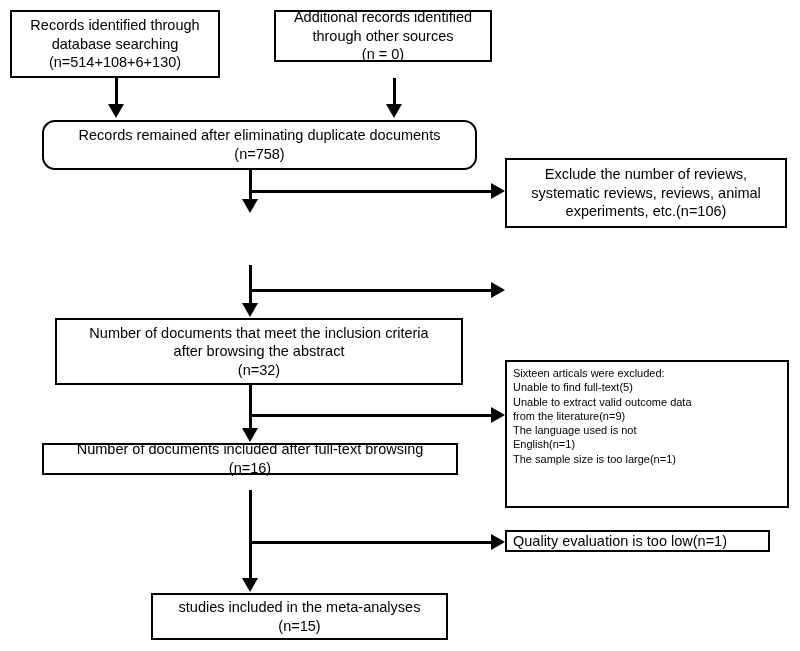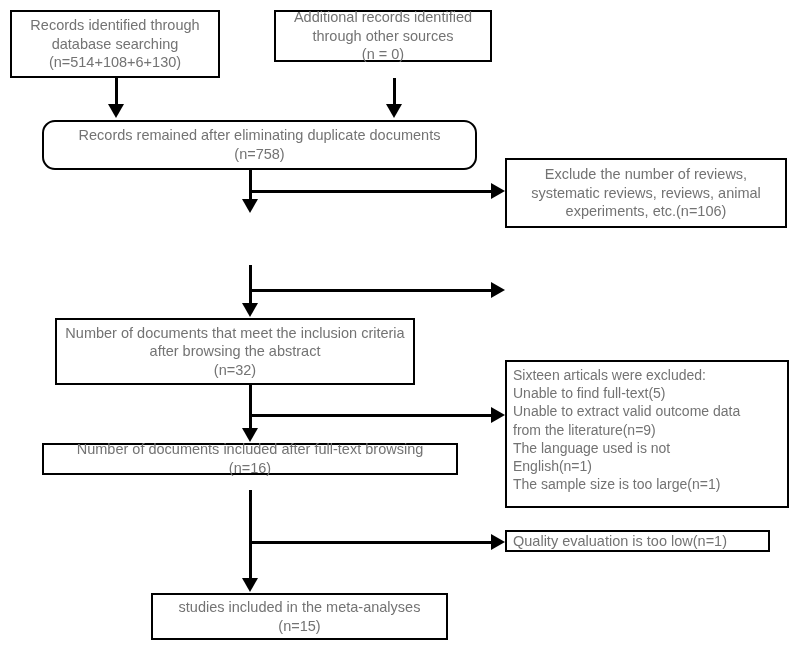--- a/index.html
+++ b/index.html
@@ -14,21 +14,21 @@
     height: 651px;
     background: #ffffff;
     font-family: "Liberation Sans", sans-serif;
     overflow: hidden;
   }
   .node {
     position: absolute;
     box-sizing: border-box;
     border: 2px solid #000000;
     background: #ffffff;
-    color: #737373;
+    color: #000000;
     display: flex;
     flex-direction: column;
     align-items: center;
     justify-content: center;
     text-align: center;
     font-size: 14.5px;
     line-height: 1.28;
     padding: 2px 5px;
     white-space: pre-line;
     z-index: 3;
@@ -95,27 +95,27 @@
 (n=758)</span>
   </div>
 
   <div class="node" style="left:505px; top:158px; width:282px; height:70px;">
     <span>Exclude the number of reviews,
 systematic reviews, reviews, animal
 experiments, etc.(n=106)</span>
   </div>
 
 
-  <div class="node" style="left:55px; top:318px; width:360px; height:67px;">
+  <div class="node" style="left:55px; top:318px; width:408px; height:67px;">
     <span>Number of documents that meet the inclusion criteria
 after browsing the abstract
 (n=32)</span>
   </div>
 
-  <div class="node left-align" style="left:505px; top:360px; width:284px; height:148px; font-size:14px;">
+  <div class="node left-align" style="left:505px; top:360px; width:284px; height:148px; font-size:11px;">
     <span>Sixteen articals were excluded:
 Unable to find full-text(5)
 Unable to extract valid outcome data
 from the literature(n=9)
 The language used is not
 English(n=1)
 The sample size is too large(n=1)</span>
   </div>
 
   <div class="node" style="left:42px; top:443px; width:416px; height:32px;">

